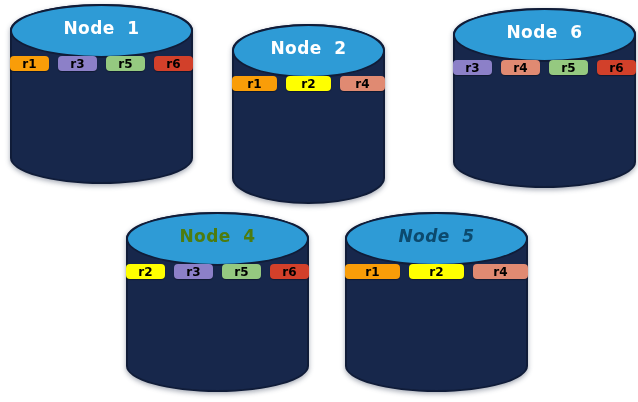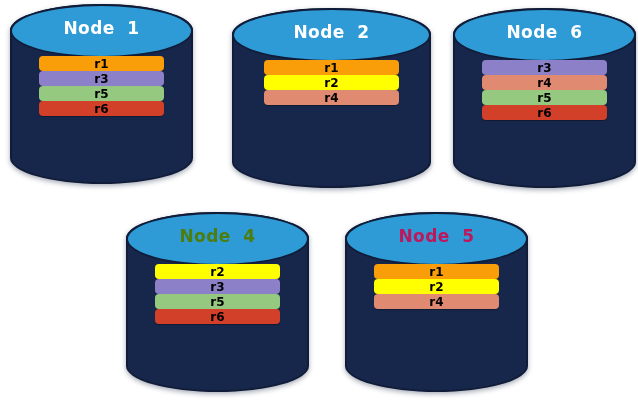--- a/index.html
+++ b/index.html
@@ -56,23 +56,22 @@
     white-space: pre;
     pointer-events: none;
   }
 
   
   .bars {
     position: absolute;
     left: 0;
     width: 100%;
     display: flex;
-    flex-direction: column;
     align-items: center;
-    gap: 0;
+    gap: 9px;
   }
   .bar {
     position: relative;
     width: 68%;
     height: 15px;
     border-radius: 4px;
     color: #000000;
     font-size: 12px;
     font-weight: bold;
     display: flex;
@@ -90,21 +89,21 @@
       <div class="node-body" style="background: rgb(23, 39, 75); border-color: rgb(16, 28, 56);"></div>
       <div class="node-top" style="background: rgb(46, 155, 214); border-color: rgb(16, 28, 56);"></div>
       <div class="node-label" style="color: rgb(255, 255, 255);">Node  1</div>
       <div class="bars" style="top: 52px;">
         <div class="bar" style="background: rgb(249, 157, 8); color: rgb(0, 0, 0);">r1</div>
         <div class="bar" style="background: rgb(140, 128, 200); color: rgb(0, 0, 0);">r3</div>
         <div class="bar" style="background: rgb(149, 201, 128); color: rgb(0, 0, 0);">r5</div>
         <div class="bar" style="background: rgb(210, 64, 42); color: rgb(0, 0, 0);">r6</div>
       </div>
     </div>
-    <div class="node" style="left: 232px; top: 8px; width: 199px; height: 180px;">
+    <div class="node" style="left: 232px; top: 24px; width: 153px; height: 180px;">
       <div class="node-body" style="background: rgb(23, 39, 75); border-color: rgb(16, 28, 56);"></div>
       <div class="node-top" style="background: rgb(46, 155, 214); border-color: rgb(16, 28, 56);"></div>
       <div class="node-label" style="color: rgb(255, 255, 255);">Node  2</div>
       <div class="bars" style="top: 52px;">
         <div class="bar" style="background: rgb(249, 157, 8); color: rgb(0, 0, 0);">r1</div>
         <div class="bar" style="background: rgb(255, 255, 0); color: rgb(0, 0, 0);">r2</div>
         <div class="bar" style="background: rgb(224, 138, 114); color: rgb(0, 0, 0);">r4</div>
       </div>
     </div>
     <div class="node" style="left: 453px; top: 8px; width: 183px; height: 180px;">
@@ -125,20 +124,20 @@
       <div class="bars" style="top: 52px;">
         <div class="bar" style="background: rgb(255, 255, 0); color: rgb(0, 0, 0);">r2</div>
         <div class="bar" style="background: rgb(140, 128, 200); color: rgb(0, 0, 0);">r3</div>
         <div class="bar" style="background: rgb(149, 201, 128); color: rgb(0, 0, 0);">r5</div>
         <div class="bar" style="background: rgb(210, 64, 42); color: rgb(0, 0, 0);">r6</div>
       </div>
     </div>
     <div class="node" style="left: 345px; top: 212px; width: 183px; height: 180px;">
       <div class="node-body" style="background: rgb(23, 39, 75); border-color: rgb(16, 28, 56);"></div>
       <div class="node-top" style="background: rgb(46, 155, 214); border-color: rgb(16, 28, 56);"></div>
-      <div class="node-label" style="color: #be185d;">Node  5</div>
+      <div class="node-label" style="color: #0c4a6e; font-style: italic;">Node  5</div>
       <div class="bars" style="top: 52px;">
         <div class="bar" style="background: rgb(249, 157, 8); color: rgb(0, 0, 0);">r1</div>
         <div class="bar" style="background: rgb(255, 255, 0); color: rgb(0, 0, 0);">r2</div>
         <div class="bar" style="background: rgb(224, 138, 114); color: rgb(0, 0, 0);">r4</div>
       </div>
     </div>
   </div>
 
 </body></html>

